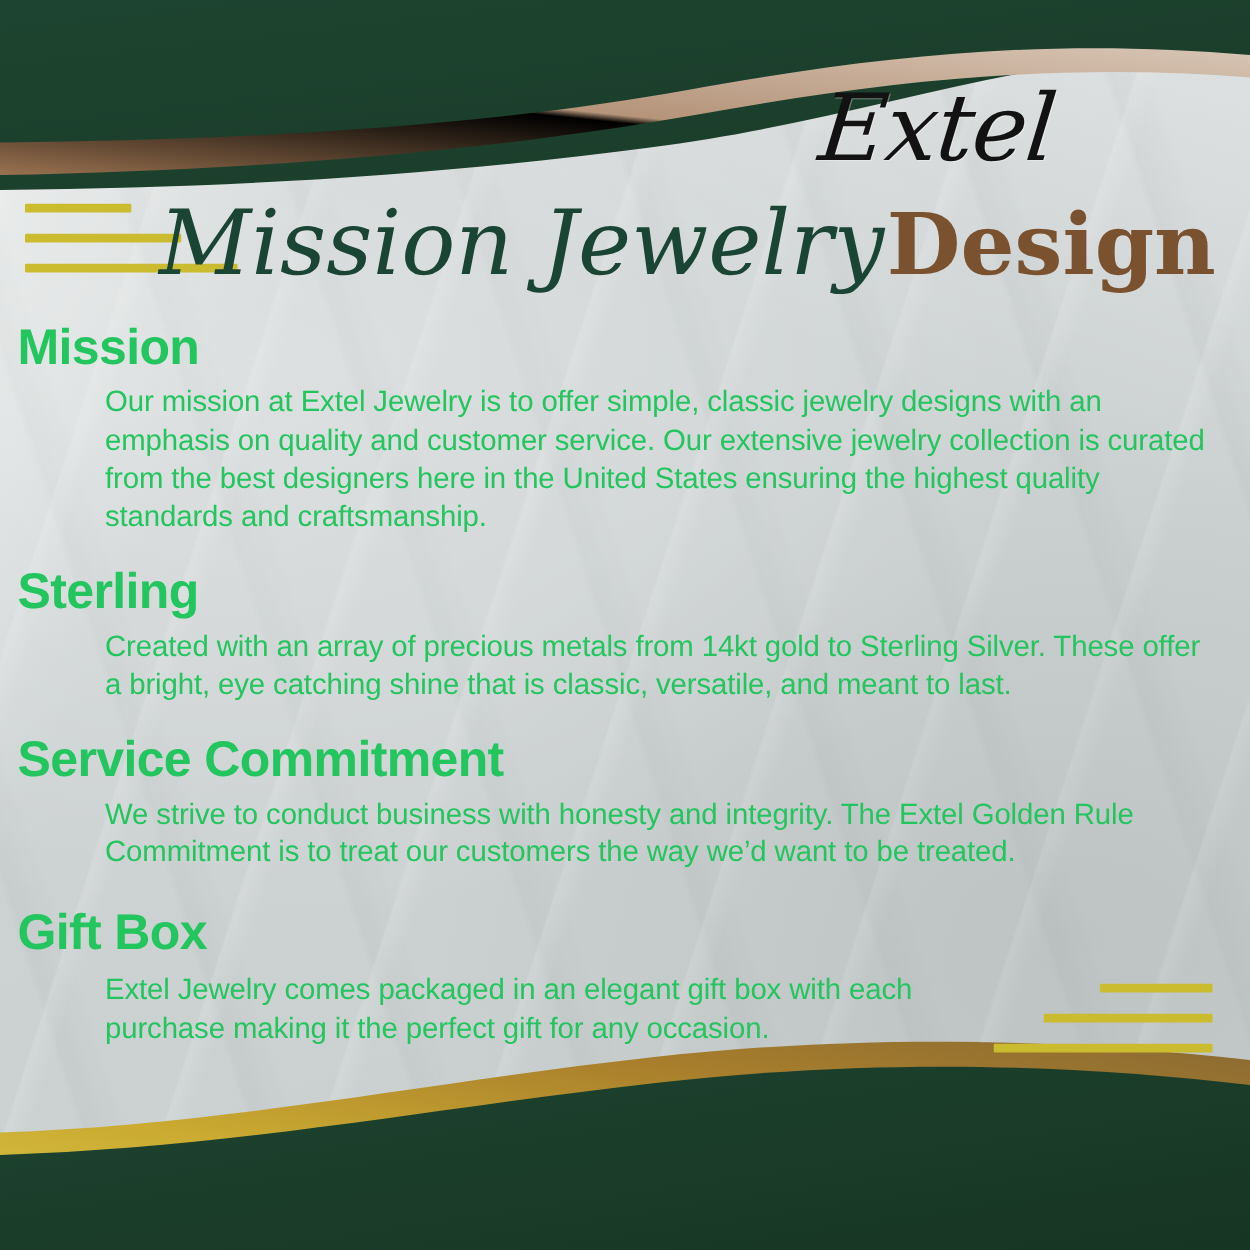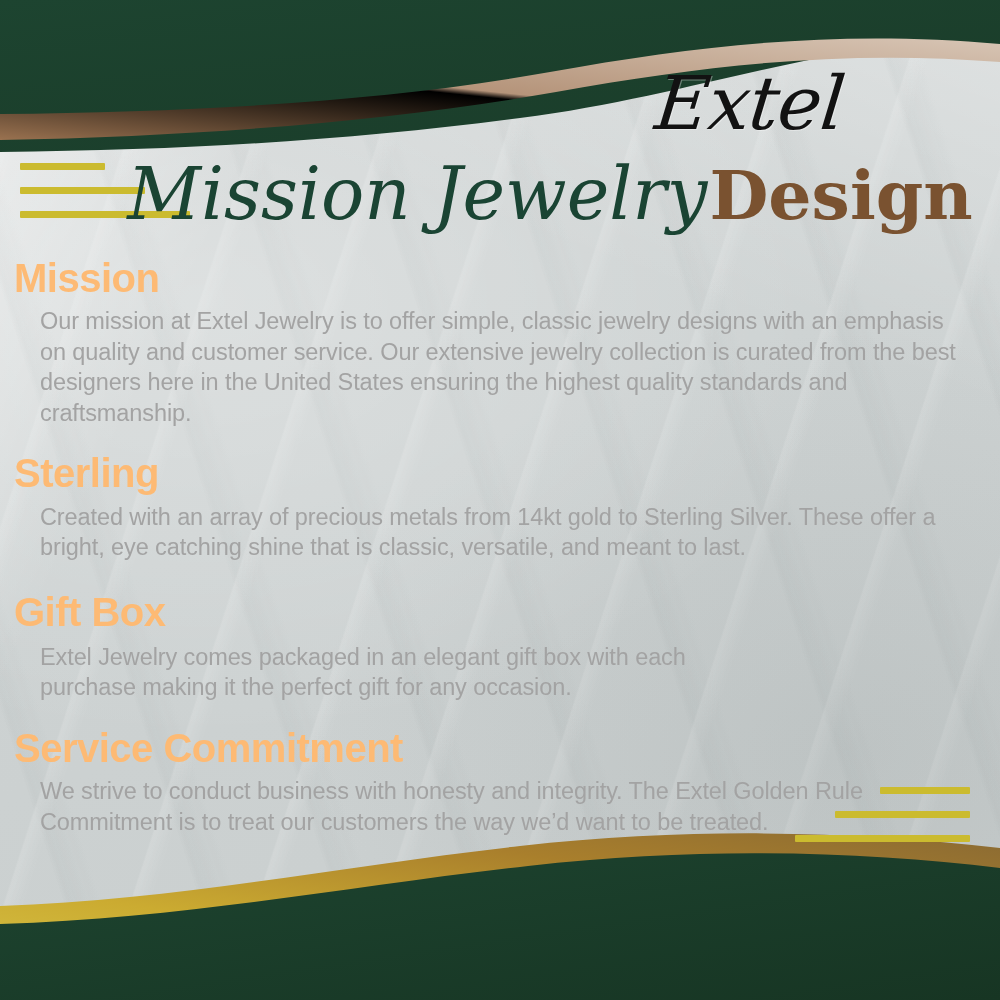--- a/index.html
+++ b/index.html
@@ -137,30 +137,30 @@
     left: 0;
     width: 1000px;
   }
   .section { margin-bottom: 8px; }
   .section-heading {
     margin: 0 0 4px 14px;
     font-family: "Liberation Sans", sans-serif;
     font-weight: 700;
     font-size: 40px;
     line-height: 1.18;
-    color: #fdba74;
+    color: #22c55e;
     letter-spacing: -0.5px;
   }
   .section-body {
-    margin: 0 34px 0 40px;
+    margin: 0 34px 0 84px;
     font-family: "Liberation Sans", sans-serif;
     font-weight: 500;
     font-size: 23.5px;
     line-height: 1.30;
-    color: #a3a3a3;
+    color: #22c55e;
     letter-spacing: -0.1px;
   }
 
   .sec-mission   { margin-top: 0px; }
   .sec-materials { margin-top: 22px; }
   .sec-service   { margin-top: 22px; }
   .sec-giftbox   { margin-top: 26px; }
   .sec-giftbox .section-body { margin-top: 6px; }
 </style>
 </head>
@@ -233,25 +233,25 @@
     <div class="section sec-mission">
       <h2 class="section-heading">Mission</h2>
       <p class="section-body">Our mission at Extel Jewelry is to offer simple, classic jewelry designs with an emphasis on quality and customer service. Our extensive jewelry collection is curated from the best designers here in the United States ensuring the highest quality standards and craftsmanship.</p>
     </div>
 
     <div class="section sec-materials">
       <h2 class="section-heading">Sterling</h2>
       <p class="section-body">Created with an array of precious metals from 14kt gold to Sterling Silver. These offer a bright, eye catching shine that is classic, versatile, and meant to last.</p>
     </div>
 
+    <div class="section sec-service">
+      <h2 class="section-heading">Service Commitment</h2>
+      <p class="section-body">We strive to conduct business with honesty and integrity. The Extel Golden Rule Commitment is to treat our customers the way we’d want to be treated.</p>
+    </div>
+
     <div class="section sec-giftbox">
       <h2 class="section-heading">Gift Box</h2>
       <p class="section-body" style="margin-right:250px">Extel Jewelry comes packaged in an elegant gift box with each purchase making it the perfect gift for any occasion.</p>
     </div>
 
-    <div class="section sec-service">
-      <h2 class="section-heading">Service Commitment</h2>
-      <p class="section-body">We strive to conduct business with honesty and integrity. The Extel Golden Rule Commitment is to treat our customers the way we’d want to be treated.</p>
-    </div>
-
   </div>
 
 </div>
 
 </body></html>

